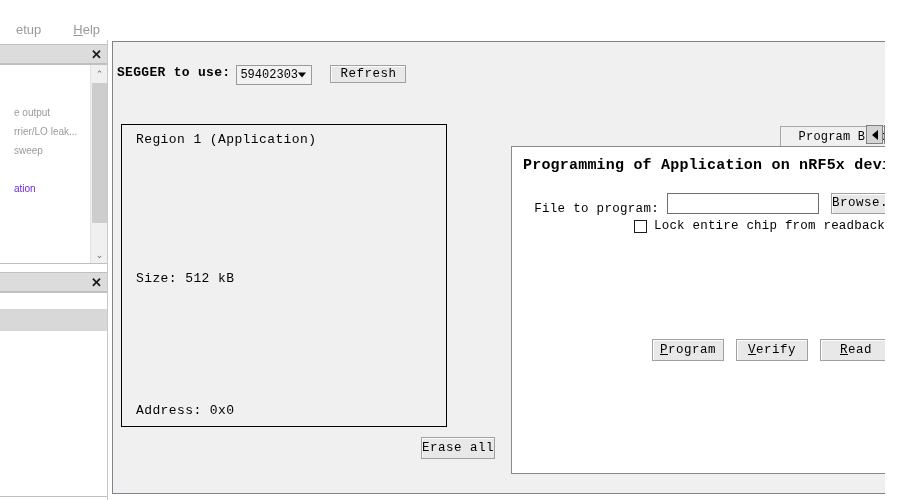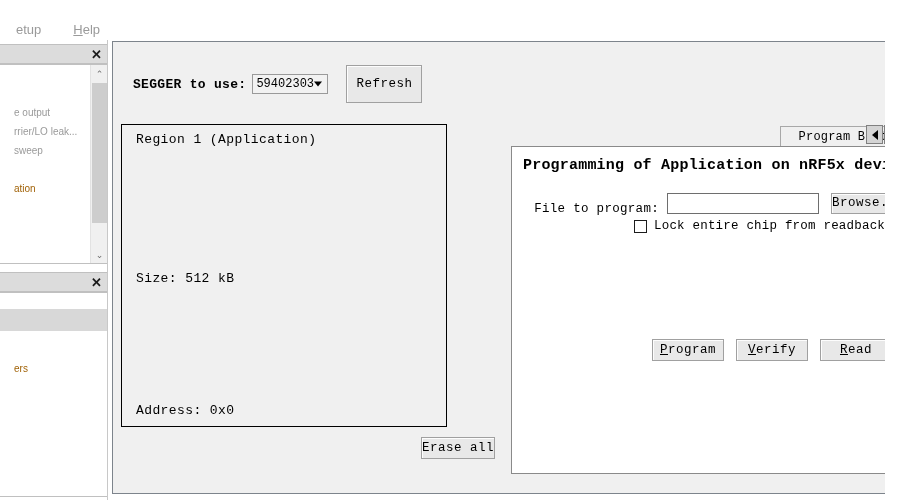--- a/index.html
+++ b/index.html
@@ -74,21 +74,21 @@
   }
   .list-row {
     font-size: 10px;
     color: #9a9a9a;
     white-space: nowrap;
     padding-left: 14px;
     height: 19px;
     line-height: 19px;
     overflow: hidden;
   }
-  .list-row.enabled { color: #a16207; }
+  .list-row.enabled { color: #6d28d9; }
   .list-row.selected { background: #d8d8d8; }
   .list-row.spacer { color: transparent; }
 
   
   .vscroll {
     position: absolute;
     right: 0; top: 0;
     width: 17px; height: 100%;
     background: #f0f0f0;
     border-left: 1px solid #e2e2e2;
@@ -123,23 +123,22 @@
     left: 112px; top: 41px;
     width: 801px; height: 453px;
     background: #f0f0f0;
     border: 1px solid #7d848c;
     border-right: none;
     box-sizing: border-box;
   }
 
   .segger-bar {
     position: absolute;
-    left: 20px; top: 23px;
-    display: flex;
-    align-items: center;
+    left: 4px; top: 23px;
+    display: flex;
   }
   .segger-label {
     font-family: "Liberation Mono", monospace;
     font-size: 13px;
     font-weight: bold;
     color: #000000;
     letter-spacing: 0.3px;
     white-space: nowrap;
   }
   .combo {
@@ -180,21 +179,21 @@
     display: inline-flex;
     align-items: center;
     justify-content: center;
     cursor: pointer;
     white-space: nowrap;
     letter-spacing: 0.5px;
     box-shadow: inset 1px 1px 0 #fdfdfd;
   }
   .btn-refresh {
     margin-left: 18px;
-    width: 76px; height: 38px;
+    width: 76px; height: 18px;
   }
 
   
   .region-box {
     position: absolute;
     left: 8px; top: 82px;
     width: 326px; height: 303px;
     background: #f0f0f0;
     border: 1px solid #000000;
     box-sizing: border-box;
@@ -409,21 +408,20 @@
 
   <div class="dock-panel" style="left:0; top:272px; width:108px; height:225px;">
     <div class="dock-title">
       <span class="dock-close">✕</span>
     </div>
     <div class="dock-body" style="height:205px;">
       <div class="dock-list" style="right:0;">
         <div class="list-row spacer" style="height:16px;line-height:16px;"></div>
         <div class="list-row selected spacer" style="height:22px;line-height:22px;"></div>
         <div class="list-row spacer" style="height:28px;line-height:28px;"></div>
-        <div class="list-row enabled">ers</div>
       </div>
     </div>
   </div>
 
   <div class="dock-edge"></div>
 
   <div class="main-win">
 
     <div class="segger-bar">
       <span class="segger-label">SEGGER to use:</span>

